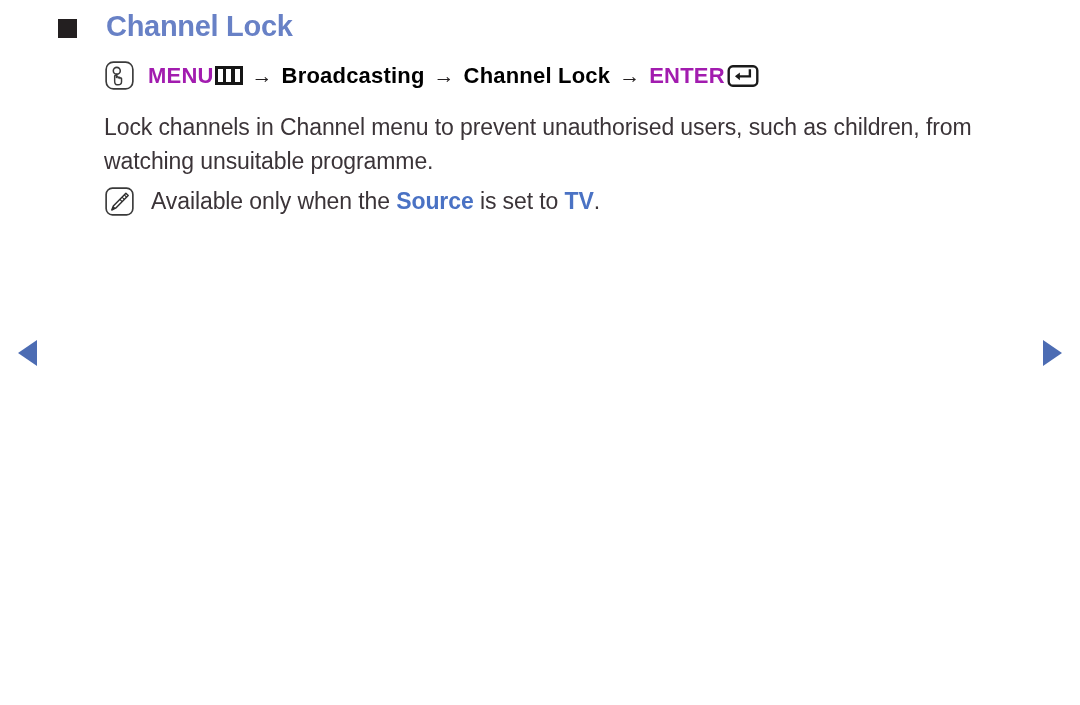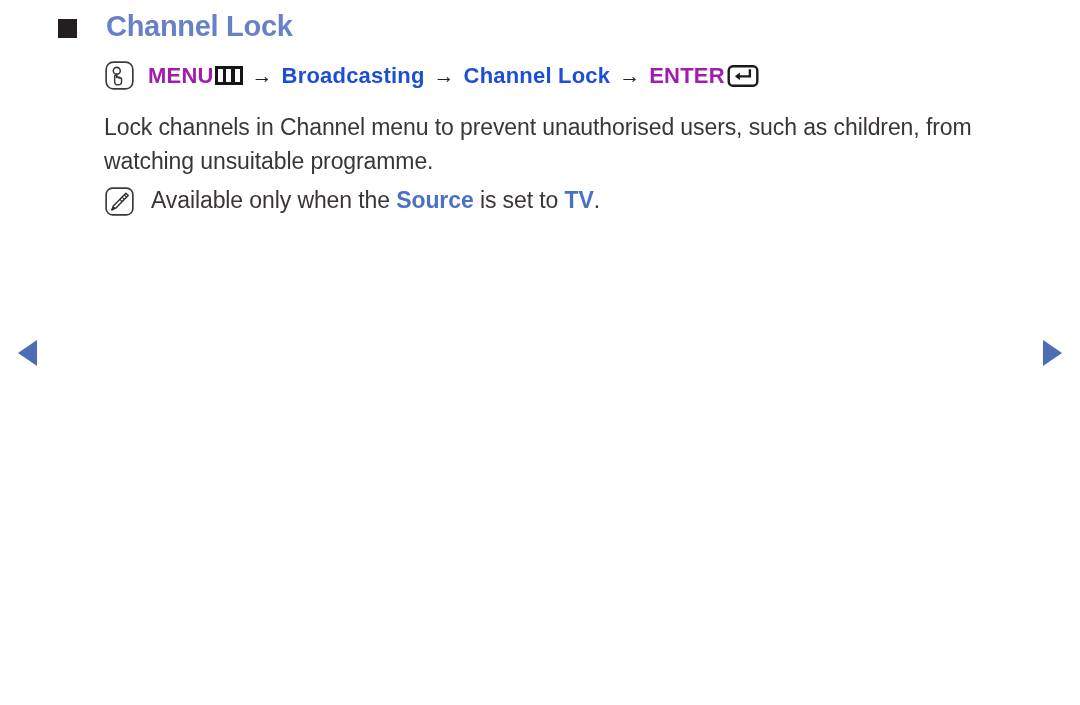--- a/index.html
+++ b/index.html
@@ -66,21 +66,21 @@
     margin-right: 13px;
   }
   .mp-strong {
     font-weight: bold;
     color: #a21caf;
     font-size: 22px;
     letter-spacing: 0.2px;
   }
   .mp-blue {
     font-weight: bold;
-    color: #1d4ed8;
+    color: #000000;
     font-size: 22px;
     letter-spacing: 0.2px;
   }
   .mp-arrow {
     color: #231f20;
     font-size: 21px;
     margin: 0 9px;
     font-weight: normal;
   }
   .icon-menu {
@@ -125,21 +125,21 @@
     color: #3b3438;
     letter-spacing: -0.1px;
   }
 
   
   .note-row {
     position: absolute;
     left: 104px;
     top: 184px;
     display: flex;
-    align-items: flex-start;
+    align-items: center;
   }
   .icon-nn {
     width: 31px;
     height: 31px;
     flex: 0 0 auto;
     margin-right: 16px;
     margin-top: 2px;
   }
   .note-text {
     font-size: 23px;

